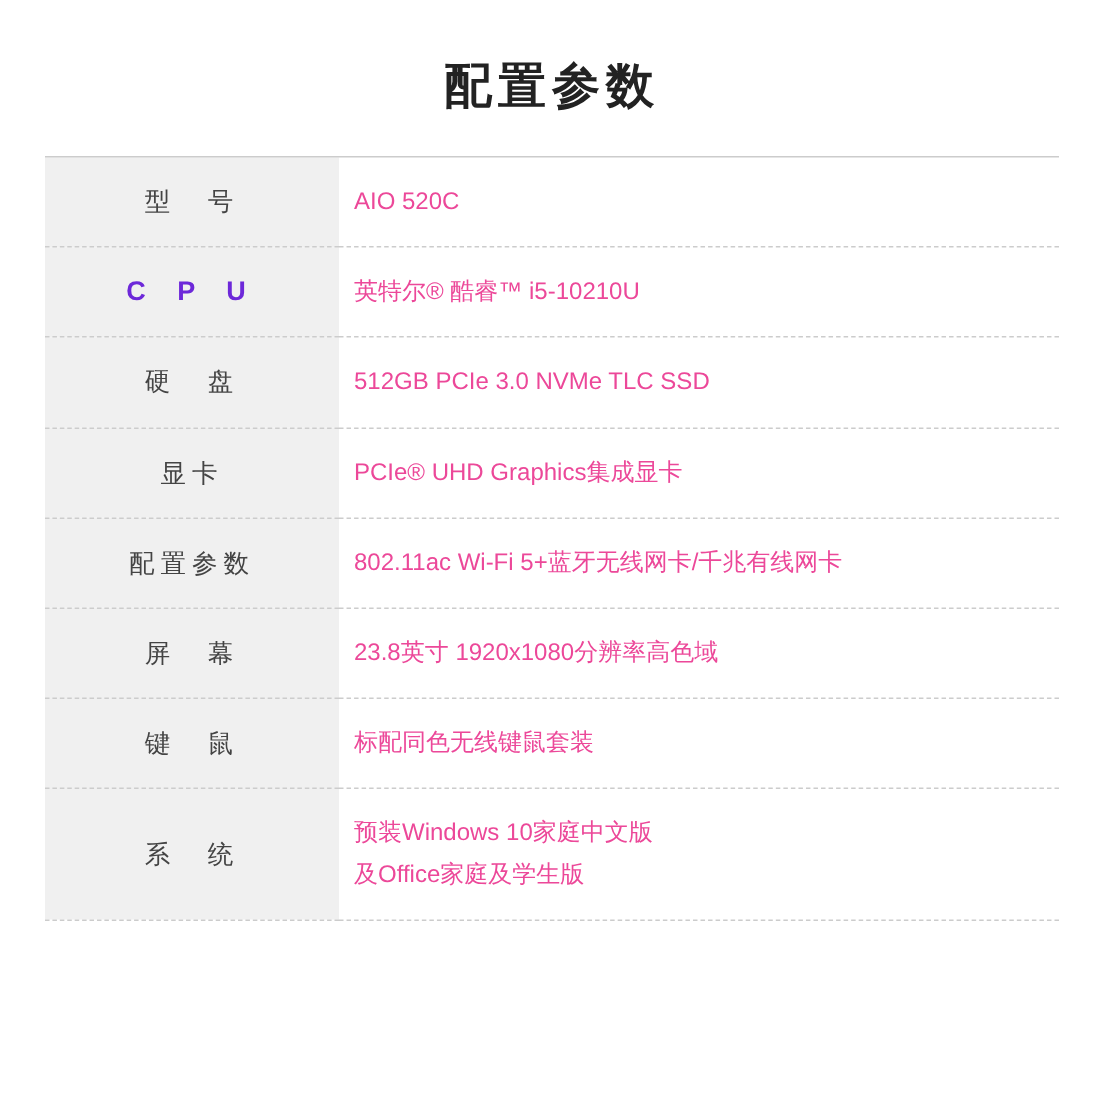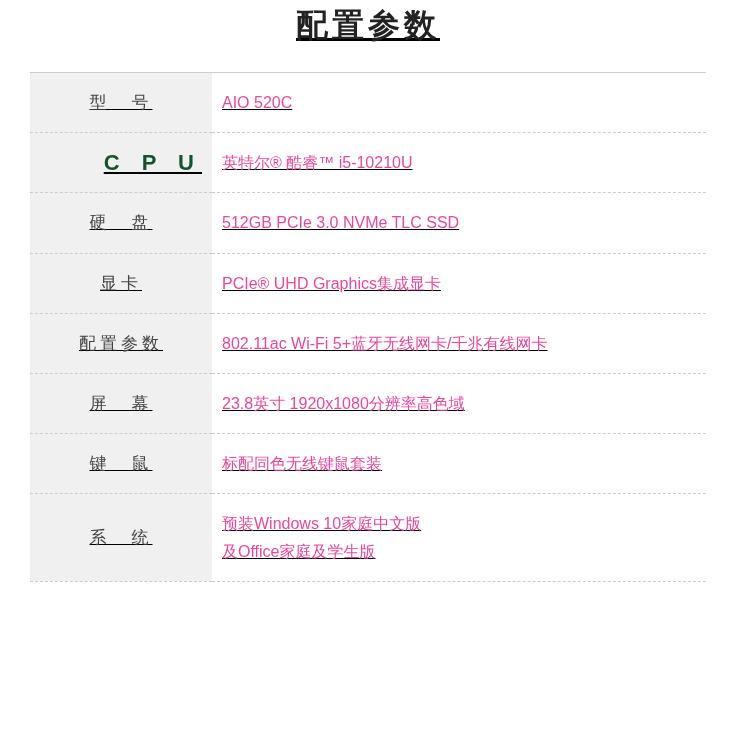--- a/index.html
+++ b/index.html
@@ -13,22 +13,21 @@
       font-family: "Microsoft YaHei", "PingFang SC", "Helvetica Neue", Arial, sans-serif;
       width: 736px;
       min-height: 740px;
       display: flex;
       flex-direction: column;
       align-items: center;
     }
 
     .page-container {
       width: 736px;
-      padding: 4px 30px 30px 30px;
-      text-decoration: underline;
+      padding: 36px 30px 30px 30px;
     }
 
     .page-title {
       text-align: center;
       font-size: 32px;
       font-weight: bold;
       color: #222222;
       margin-bottom: 24px;
       letter-spacing: 4px;
     }
@@ -45,36 +44,35 @@
     .spec-table tr:first-child {
       border-top: 1px solid #cccccc;
     }
 
     .spec-table td {
       padding: 16px 10px;
       vertical-align: middle;
     }
 
     .label-cell {
-      width: 182px;
+      width: 196px;
       background-color: #f0f0f0;
       text-align: center;
       font-size: 17px;
       font-weight: 500;
       color: #444444;
       letter-spacing: 4px;
       padding: 16px 10px;
     }
 
     .label-cell.cpu-label {
-      font-size: 22px;
+      font-size: 18px;
       font-weight: 600;
       letter-spacing: 8px;
-      color: #14532d;
-      text-align: right;
+      color: #6d28d9;
     }
 
     .value-cell {
       padding: 16px 20px;
       font-size: 16px;
       color: #ec4899;
       line-height: 1.7;
     }
   </style>
 </head>

